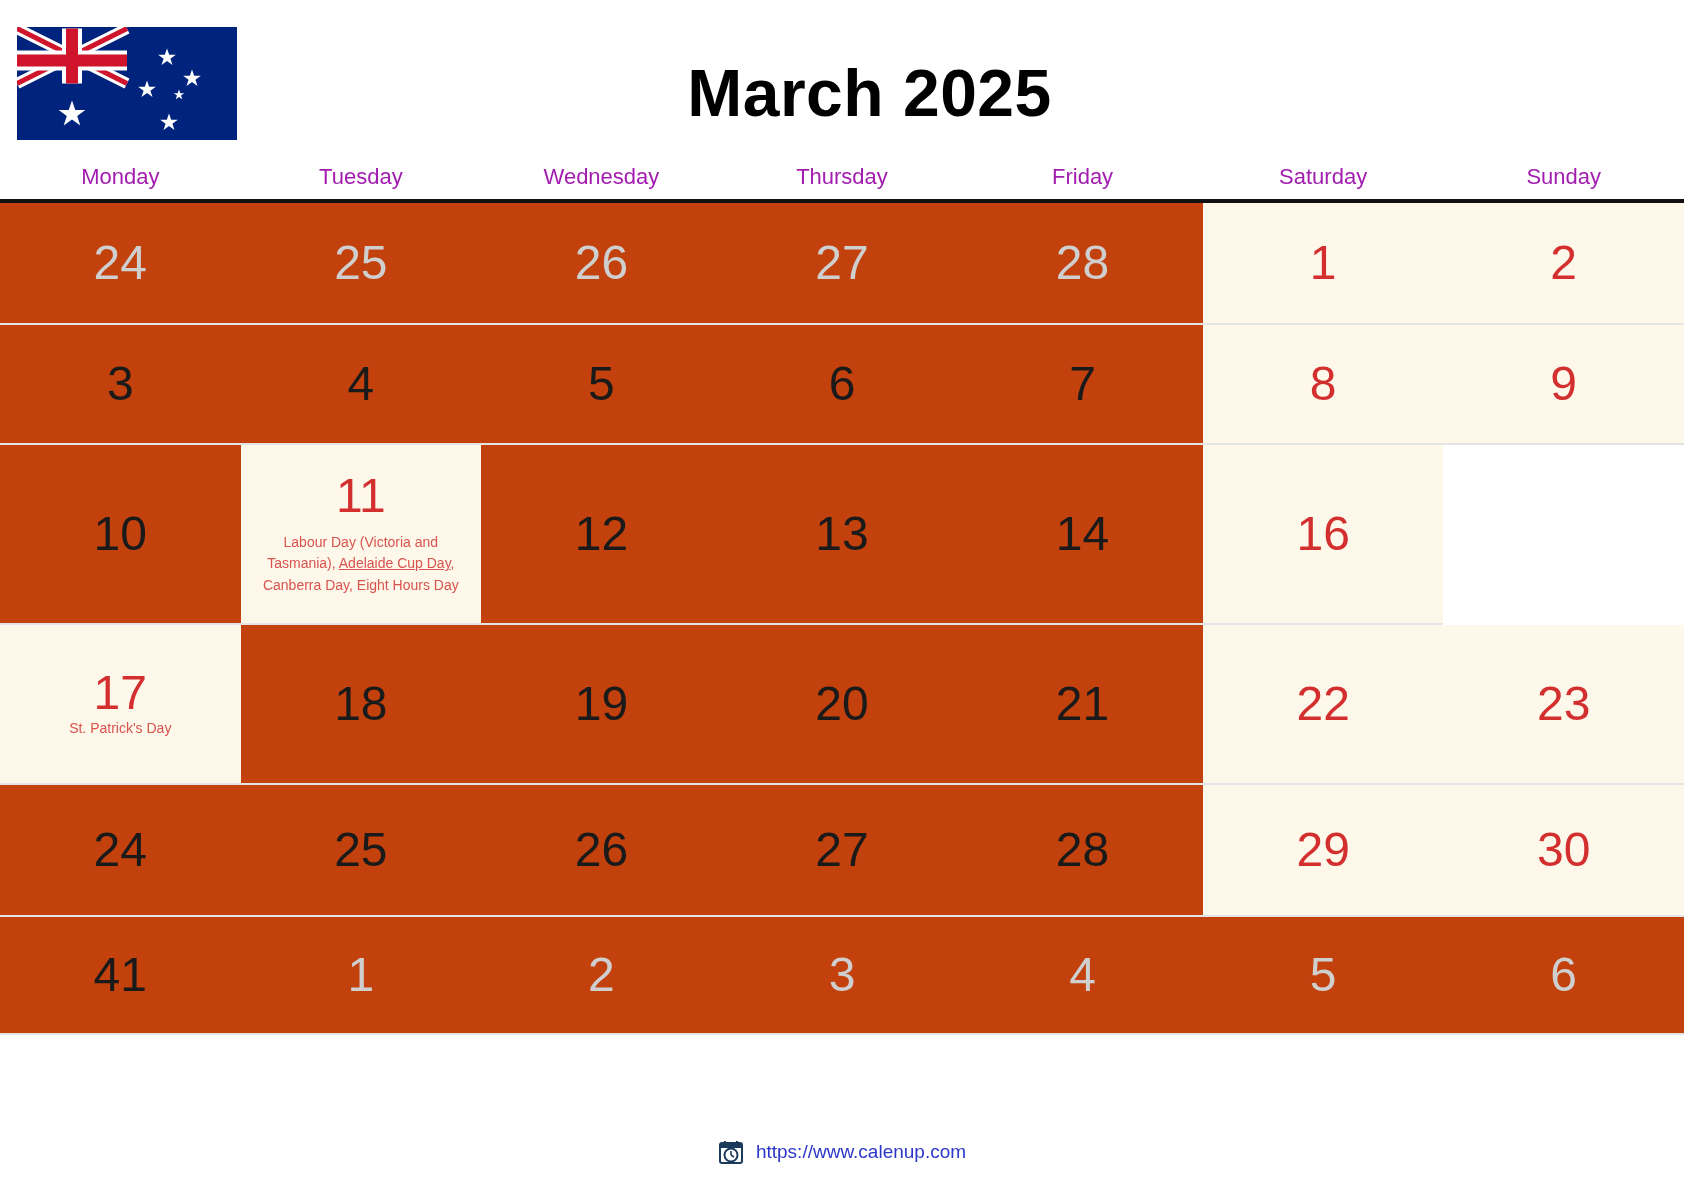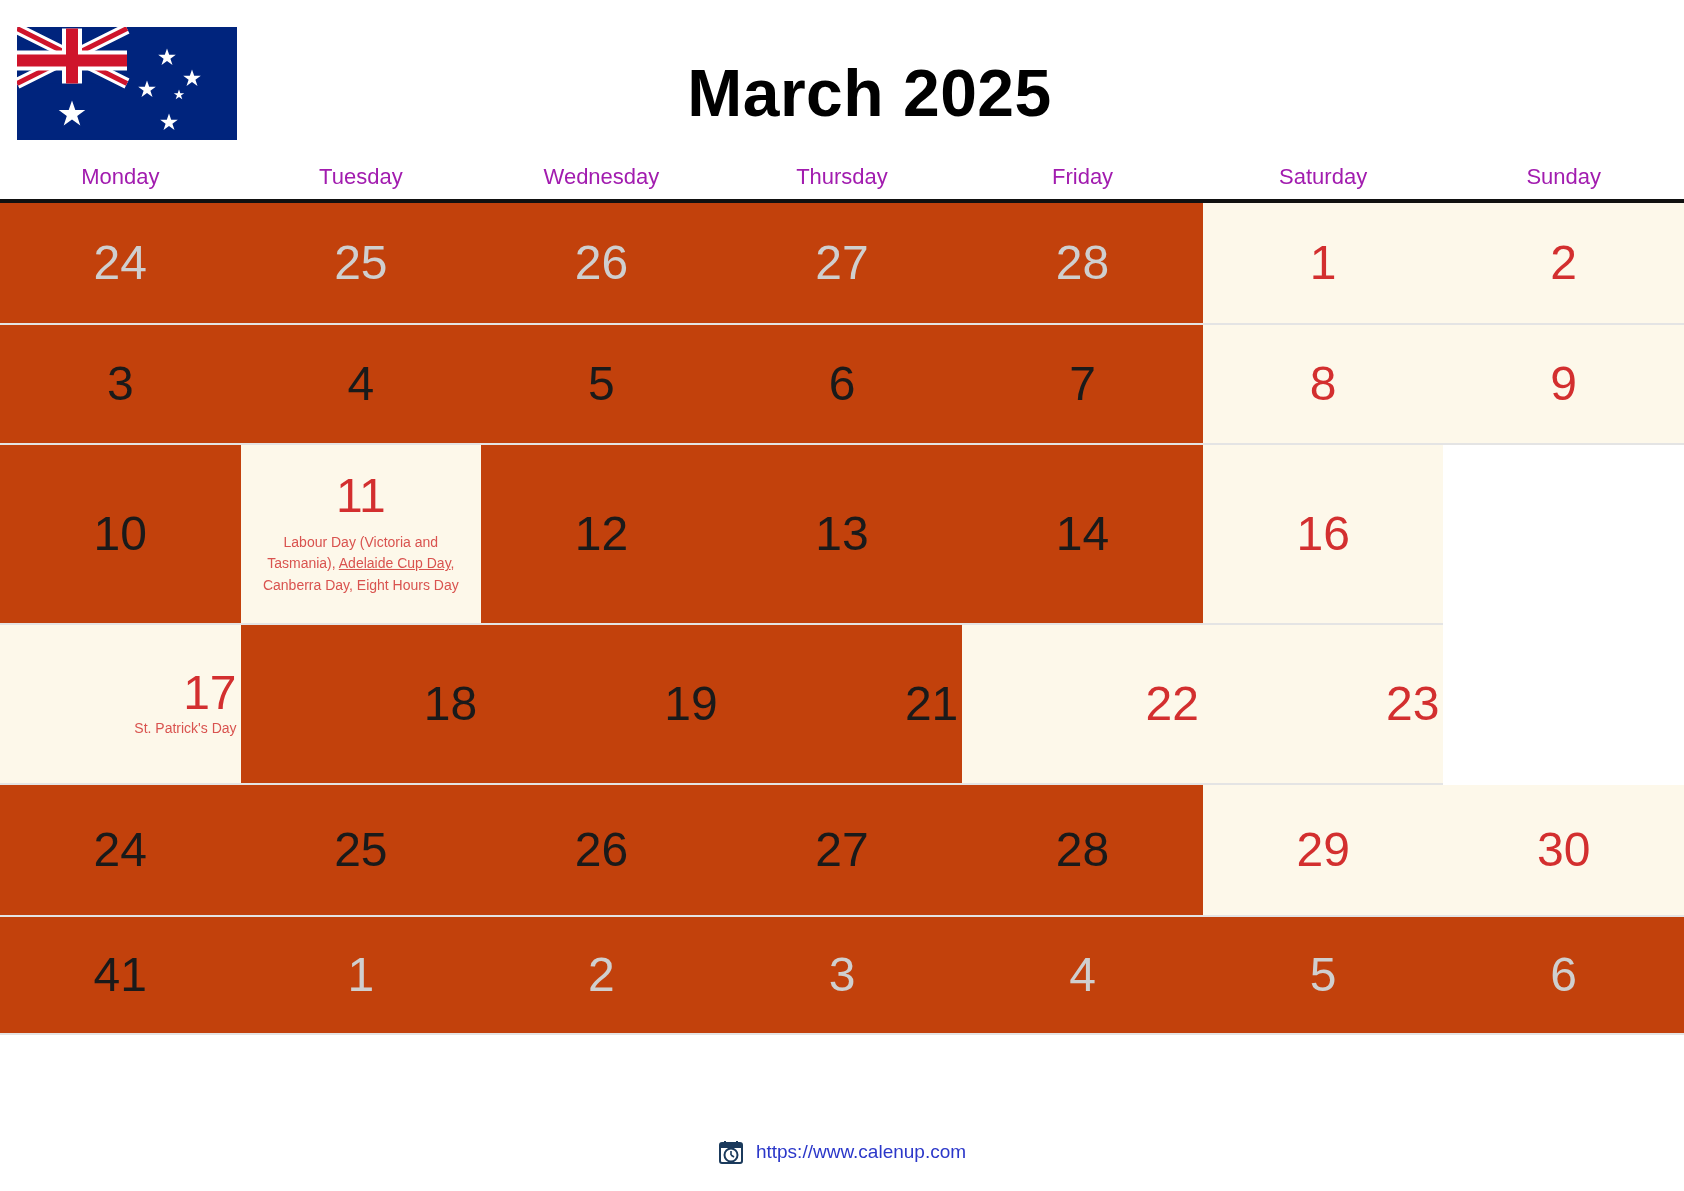--- a/index.html
+++ b/index.html
@@ -77,21 +77,21 @@
     justify-content: center;
     padding: 6px 4px;
     background: #c2410c;
   }
   .cell.wknd { background: #FDF8EA; }
   .cell.holiday { background: #FDF8EA; }
 
   .r1 .cell { height: 122px; }
   .r2 .cell { height: 120px; }
   .r3 .cell { height: 180px; }
-  .r4 .cell { height: 160px; align-items: flex-end; }
+  .r4 .cell { height: 160px; }
   .r5 .cell { height: 132px; }
   .r6 .cell { height: 118px; }
 
   .daynum {
     font-size: 48px;
     line-height: 1.05;
     color: #1a1a1a;
     font-weight: normal;
   }
   .daynum.red { color: #d32f2f; }
@@ -244,20 +244,23 @@
           <div class="daynum red">17</div>
           <div class="events single"><span>St. Patrick's Day</span></div>
         </div>
         <div class="cell">
           <div class="daynum">18</div>
         </div>
         <div class="cell">
           <div class="daynum">19</div>
         </div>
         <div class="cell">
+          <div class="daynum">20</div>
+        </div>
+        <div class="cell">
           <div class="daynum">21</div>
         </div>
         <div class="cell wknd">
           <div class="daynum red">22</div>
         </div>
         <div class="cell wknd">
           <div class="daynum red">23</div>
         </div>
       </div>
       <div class="grid r5">

